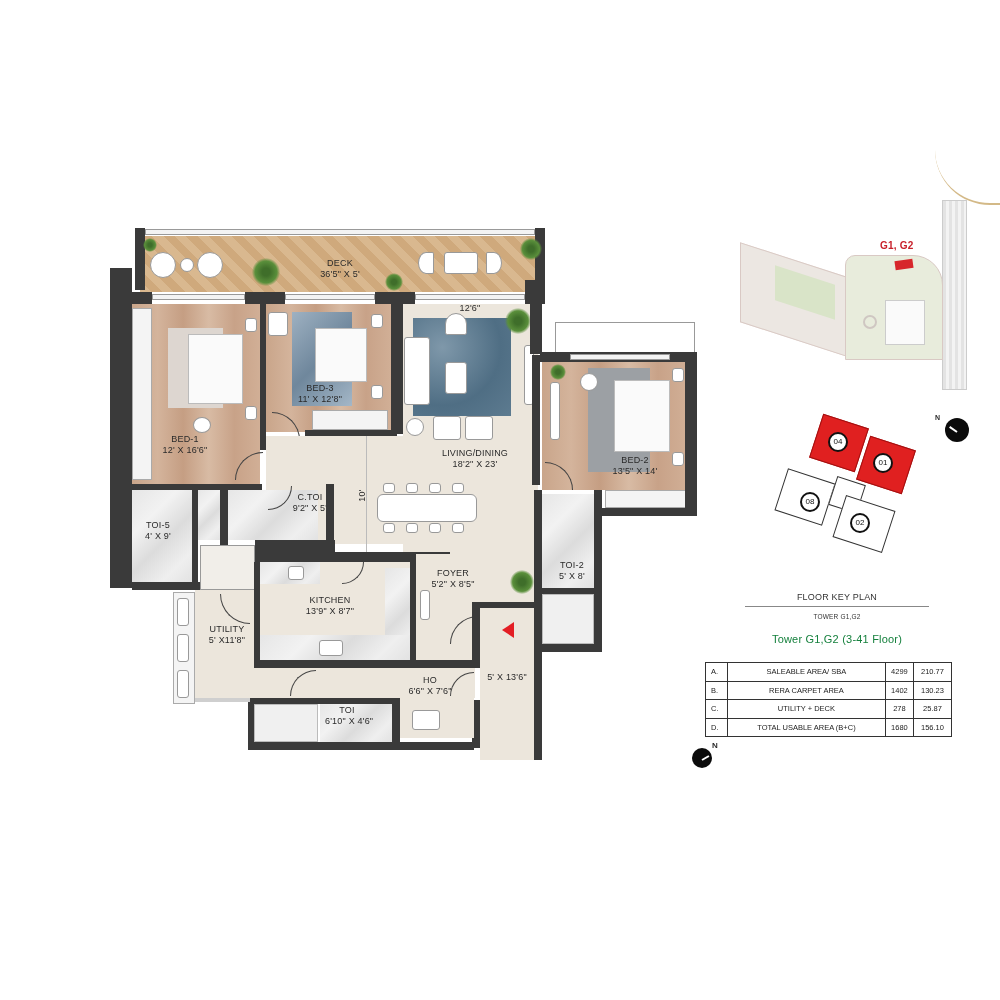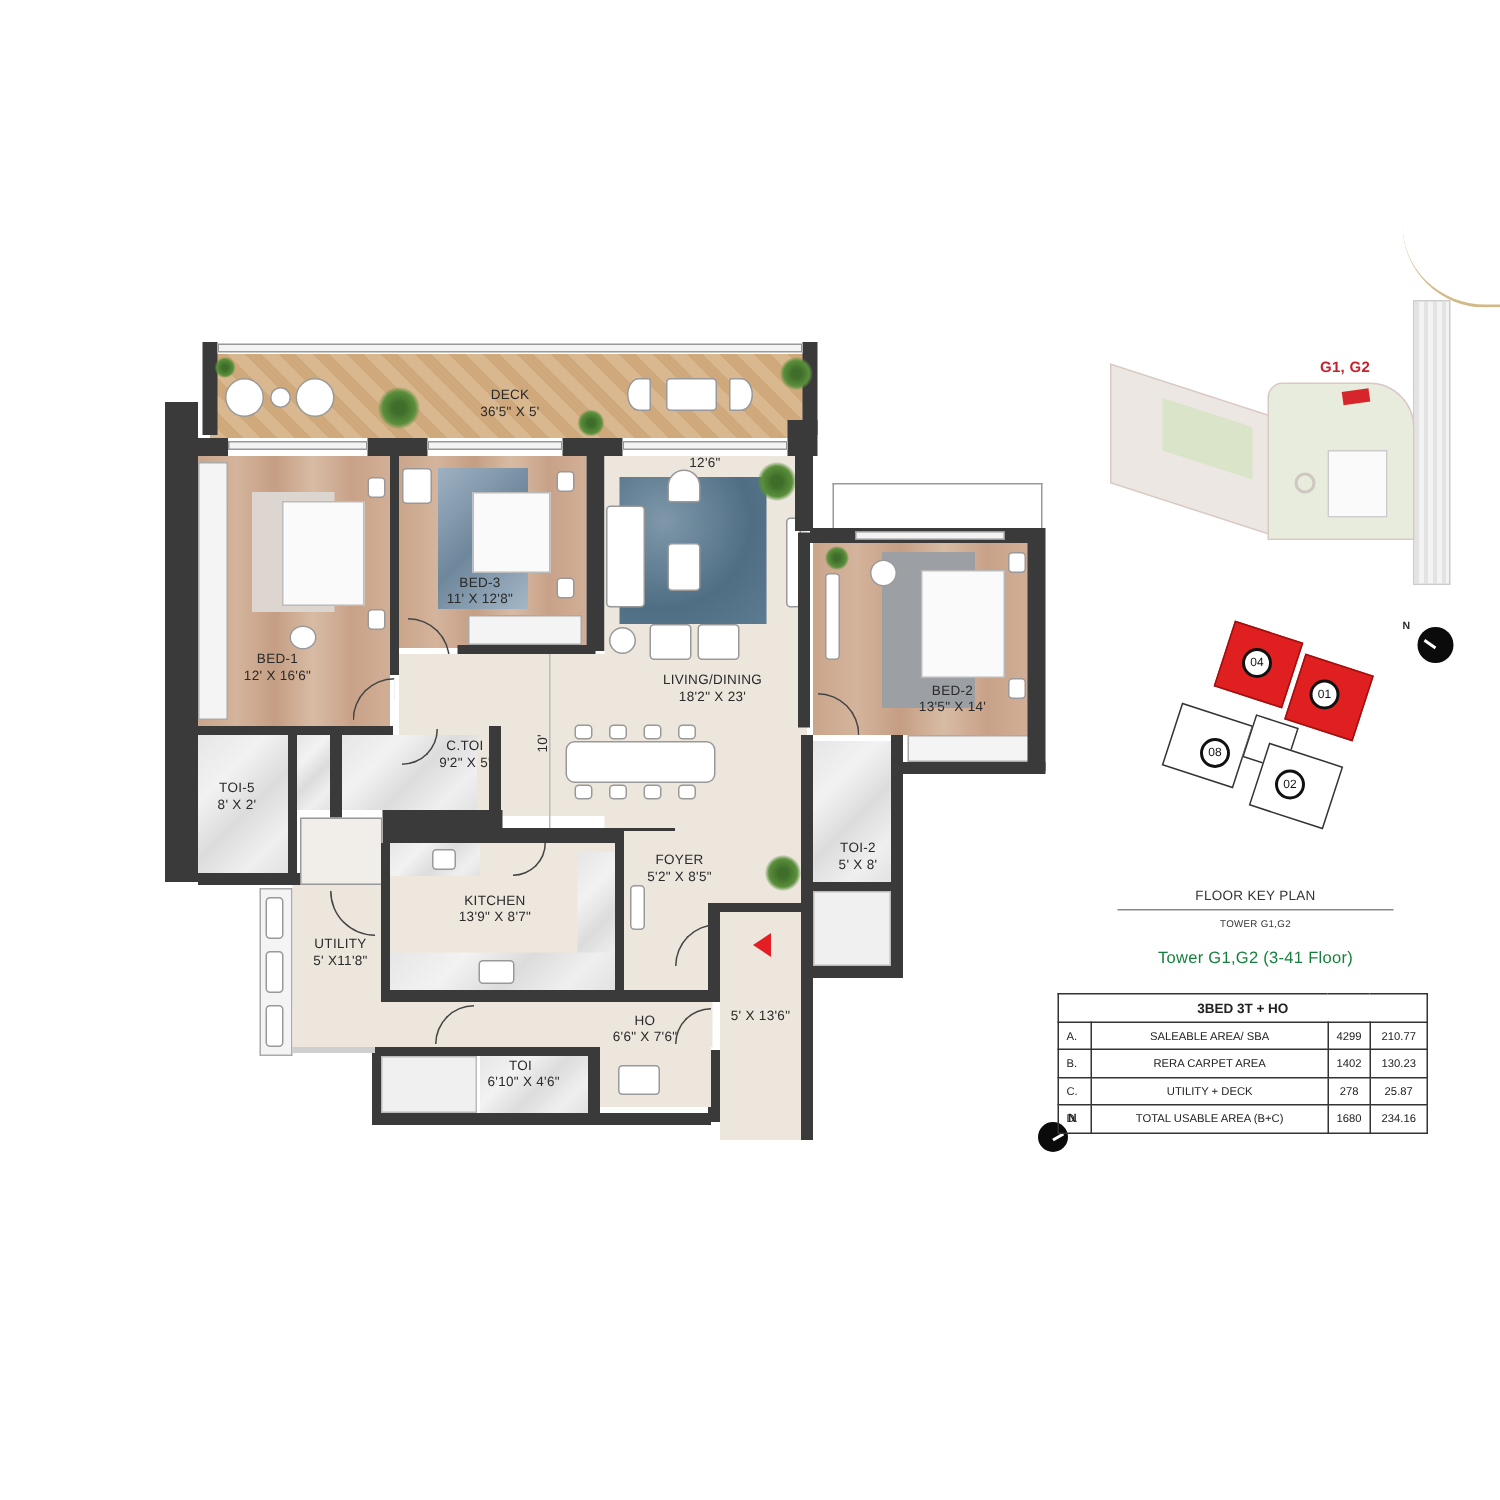--- a/index.html
+++ b/index.html
@@ -146,21 +146,21 @@
   <div class="wall" style="left:560px; top:508px; width:97px; height:8px;"></div>
   <div class="door-arc" style="left:505px; top:462px; width:28px; height:28px;"></div>
 
   <div class="door-arc" style="left:195px; top:452px; width:28px; height:28px; border-radius:100% 0 0 0; border-left:1px solid #444; border-right:none;"></div>
 
   <div class="wall" style="left:92px; top:484px; width:130px; height:6px;"></div>
   <div class="room marble" style="left:92px; top:490px; width:60px; height:92px;"></div>
   <div class="room marble" style="left:158px; top:490px; width:22px; height:50px;"></div>
   <div class="lbl" style="left:98px; top:520px; width:40px;">
     <b>TOI-5</b>
-    <b>8' X 2'</b>
+    <b>4' X 9'</b>
   </div>
   <div class="wall" style="left:152px; top:490px; width:6px; height:92px;"></div>
   <div class="wall" style="left:92px; top:582px; width:68px; height:8px;"></div>
 
   <div class="wall" style="left:180px; top:484px; width:8px; height:62px;"></div>
   <div class="room marble" style="left:188px; top:490px; width:90px; height:50px;"></div>
   <div class="lbl" style="left:252px; top:492px; width:36px;">
     <b>C.TOI</b>
     <b>9'2" X 5'</b>
   </div>
@@ -283,23 +283,20 @@
   <div class="lbl" style="left:175px; top:12px; font-size:7px; font-weight:bold;">N</div>
 </div>
 
 <div class="lbl" style="left:745px; top:592px; width:184px; font-size:9px; color:#333;">FLOOR KEY PLAN</div>
 <div class="abs" style="left:745px; top:606px; width:184px; height:1px; background:#888;"></div>
 <div class="lbl" style="left:745px; top:611px; width:184px; font-size:6.5px; color:#333;">TOWER G1,G2</div>
 <div class="lbl" style="left:745px; top:634px; width:184px; font-size:11px; color:#15803d; font-family:Liberation Sans, sans-serif;">Tower G1,G2 (3-41 Floor)</div>
 
 <table class="keytable">
   <tbody>
-      <tr>
-    <th colspan="4">3BED 3T + HO</th>
-  </tr>
   <tr>
     <td class="idx">A.</td>
     <td>SALEABLE AREA/ SBA</td>
     <td>4299</td>
     <td>210.77</td>
   </tr>
   <tr>
     <td class="idx">B.</td>
     <td>RERA CARPET AREA</td>
     <td>1402</td>
@@ -308,16 +305,16 @@
   <tr>
     <td class="idx">C.</td>
     <td>UTILITY + DECK</td>
     <td>278</td>
     <td>25.87</td>
   </tr>
   <tr>
     <td class="idx">D.</td>
     <td>TOTAL USABLE AREA (B+C)</td>
     <td>1680</td>
-    <td>234.16</td>
+    <td>156.10</td>
   </tr>
 </tbody>
   </table>
 
 </body></html>

